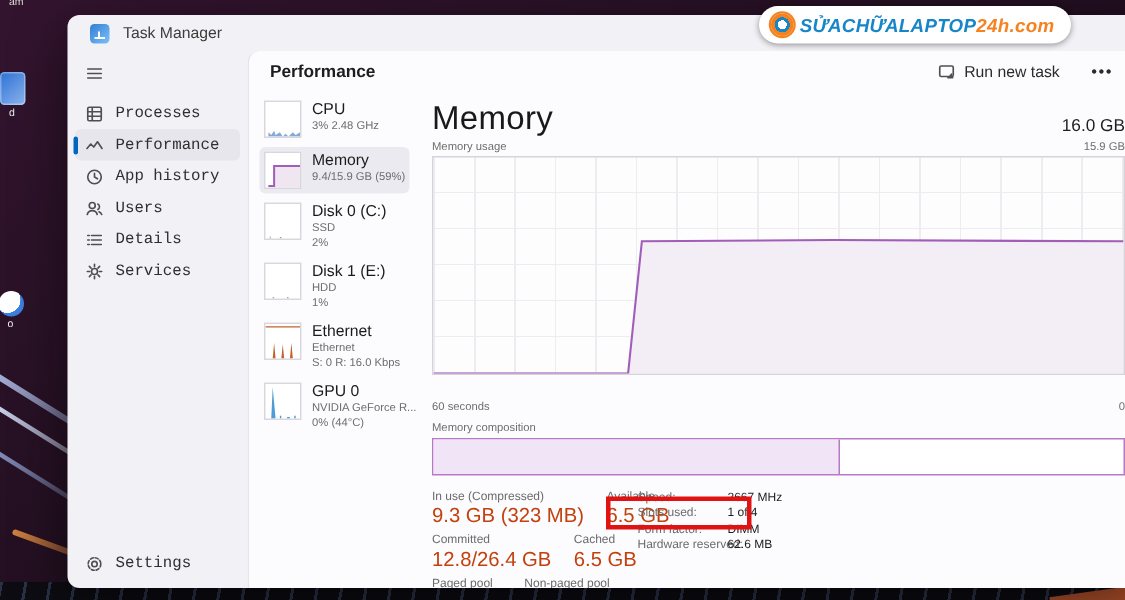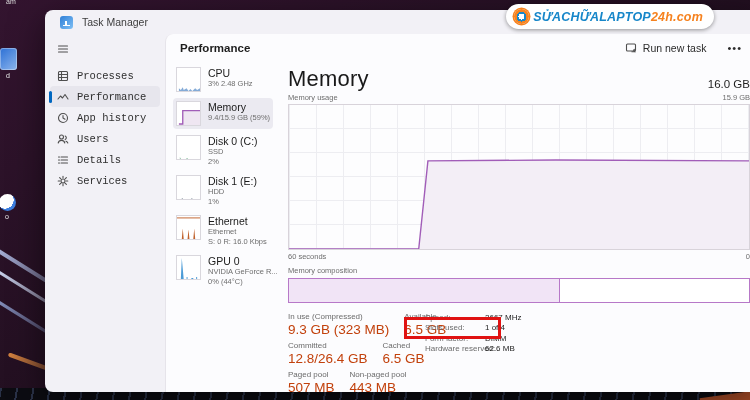--- a/index.html
+++ b/index.html
@@ -73,21 +73,21 @@
   
   .detail{flex:1;padding:4px 11px 0 10px;position:relative;min-width:0;}
   .title-row{display:flex;justify-content:space-between;align-items:flex-end;height:26px;}
   .mem-title{font-size:22px;font-weight:300;color:#191919;letter-spacing:.2px;}
   .mem-total{font-size:11.5px;color:#1f1f1f;padding-bottom:2px;text-align:center;}
   .usage-row{display:flex;justify-content:space-between;font-size:7.5px;color:#6d6d6d;margin-top:1px;}
   .chart{height:146px;margin-top:2px;border:1px solid #d8d3da;position:relative;background:
       repeating-linear-gradient(90deg,#ededf1 0 1px,transparent 1px 27px),
       repeating-linear-gradient(0deg,#ededf1 0 1px,transparent 1px 24px),#fdfdfe;}
   .chart svg{position:absolute;inset:0;width:100%;height:100%;}
-  .axis-row{display:flex;justify-content:space-between;font-size:7.5px;color:#6d6d6d;margin-top:2px;}
+  .axis-row{display:flex;justify-content:space-between;font-size:7.5px;color:#6d6d6d;margin-top:16px;}
   .comp-label{font-size:7.5px;color:#6d6d6d;margin-top:5px;}
   .comp-bar{height:25px;border:1px solid #b778c8;margin-top:3px;background:#fff;display:flex;}
   .comp-fill{height:100%;background:#f1e4f6;border-right:1px solid #b778c8;}
 
   .stats{margin-top:9px;position:relative;}
   .stat-row{display:flex;gap:15px;margin-bottom:4px;}
   .lbl{font-size:8px;color:#6b6b6b;margin-bottom:1px;white-space:nowrap;}
   .val{font-size:13.5px;color:#c2410c;white-space:nowrap;}
   .side-stats{position:absolute;left:121px;top:1px;}
   .side-row{display:flex;font-size:8px;line-height:10.4px;white-space:nowrap;margin-left:16px;}
@@ -175,20 +175,27 @@
         <span>Details</span>
       </div>
       <div class="nav-btn">
         <svg width="12" height="12" viewBox="0 0 12 12">
           <circle class="icon-stroke" cx="6" cy="6" r="2"></circle>
             <path class="icon-stroke" d="M6 1.2v1.6M6 9.2v1.6M1.2 6h1.6M9.2 6h1.6M2.6 2.6l1.1 1.1M8.3 8.3l1.1 1.1M9.4 2.6L8.3 3.7M3.7 8.3L2.6 9.4"></path>
           </svg>
         <span>Services</span>
       </div>
       <div class="spacer"></div>
+      <div class="nav-btn">
+        <svg width="12" height="12" viewBox="0 0 12 12">
+          <circle class="icon-stroke" cx="6" cy="6" r="1.8"></circle>
+            <circle class="icon-stroke" cx="6" cy="6" r="4.2" stroke-dasharray="2 1.3"></circle>
+          </svg>
+        <span>Settings</span>
+      </div>
     </nav>
 
     <section class="panel">
       <div class="panel-header">
         <div class="panel-title">Performance</div>
         <div class="hdr-actions">
           <div class="run-task">
             <svg width="12" height="12" viewBox="0 0 12 12">
               <rect class="icon-stroke" x="1.5" y="2" width="9" height="7" rx="1"></rect>
                 <path class="icon-stroke" d="M8.5 8.2l1.6 1.6M9.3 7.4v2.4h-2.4"></path>

